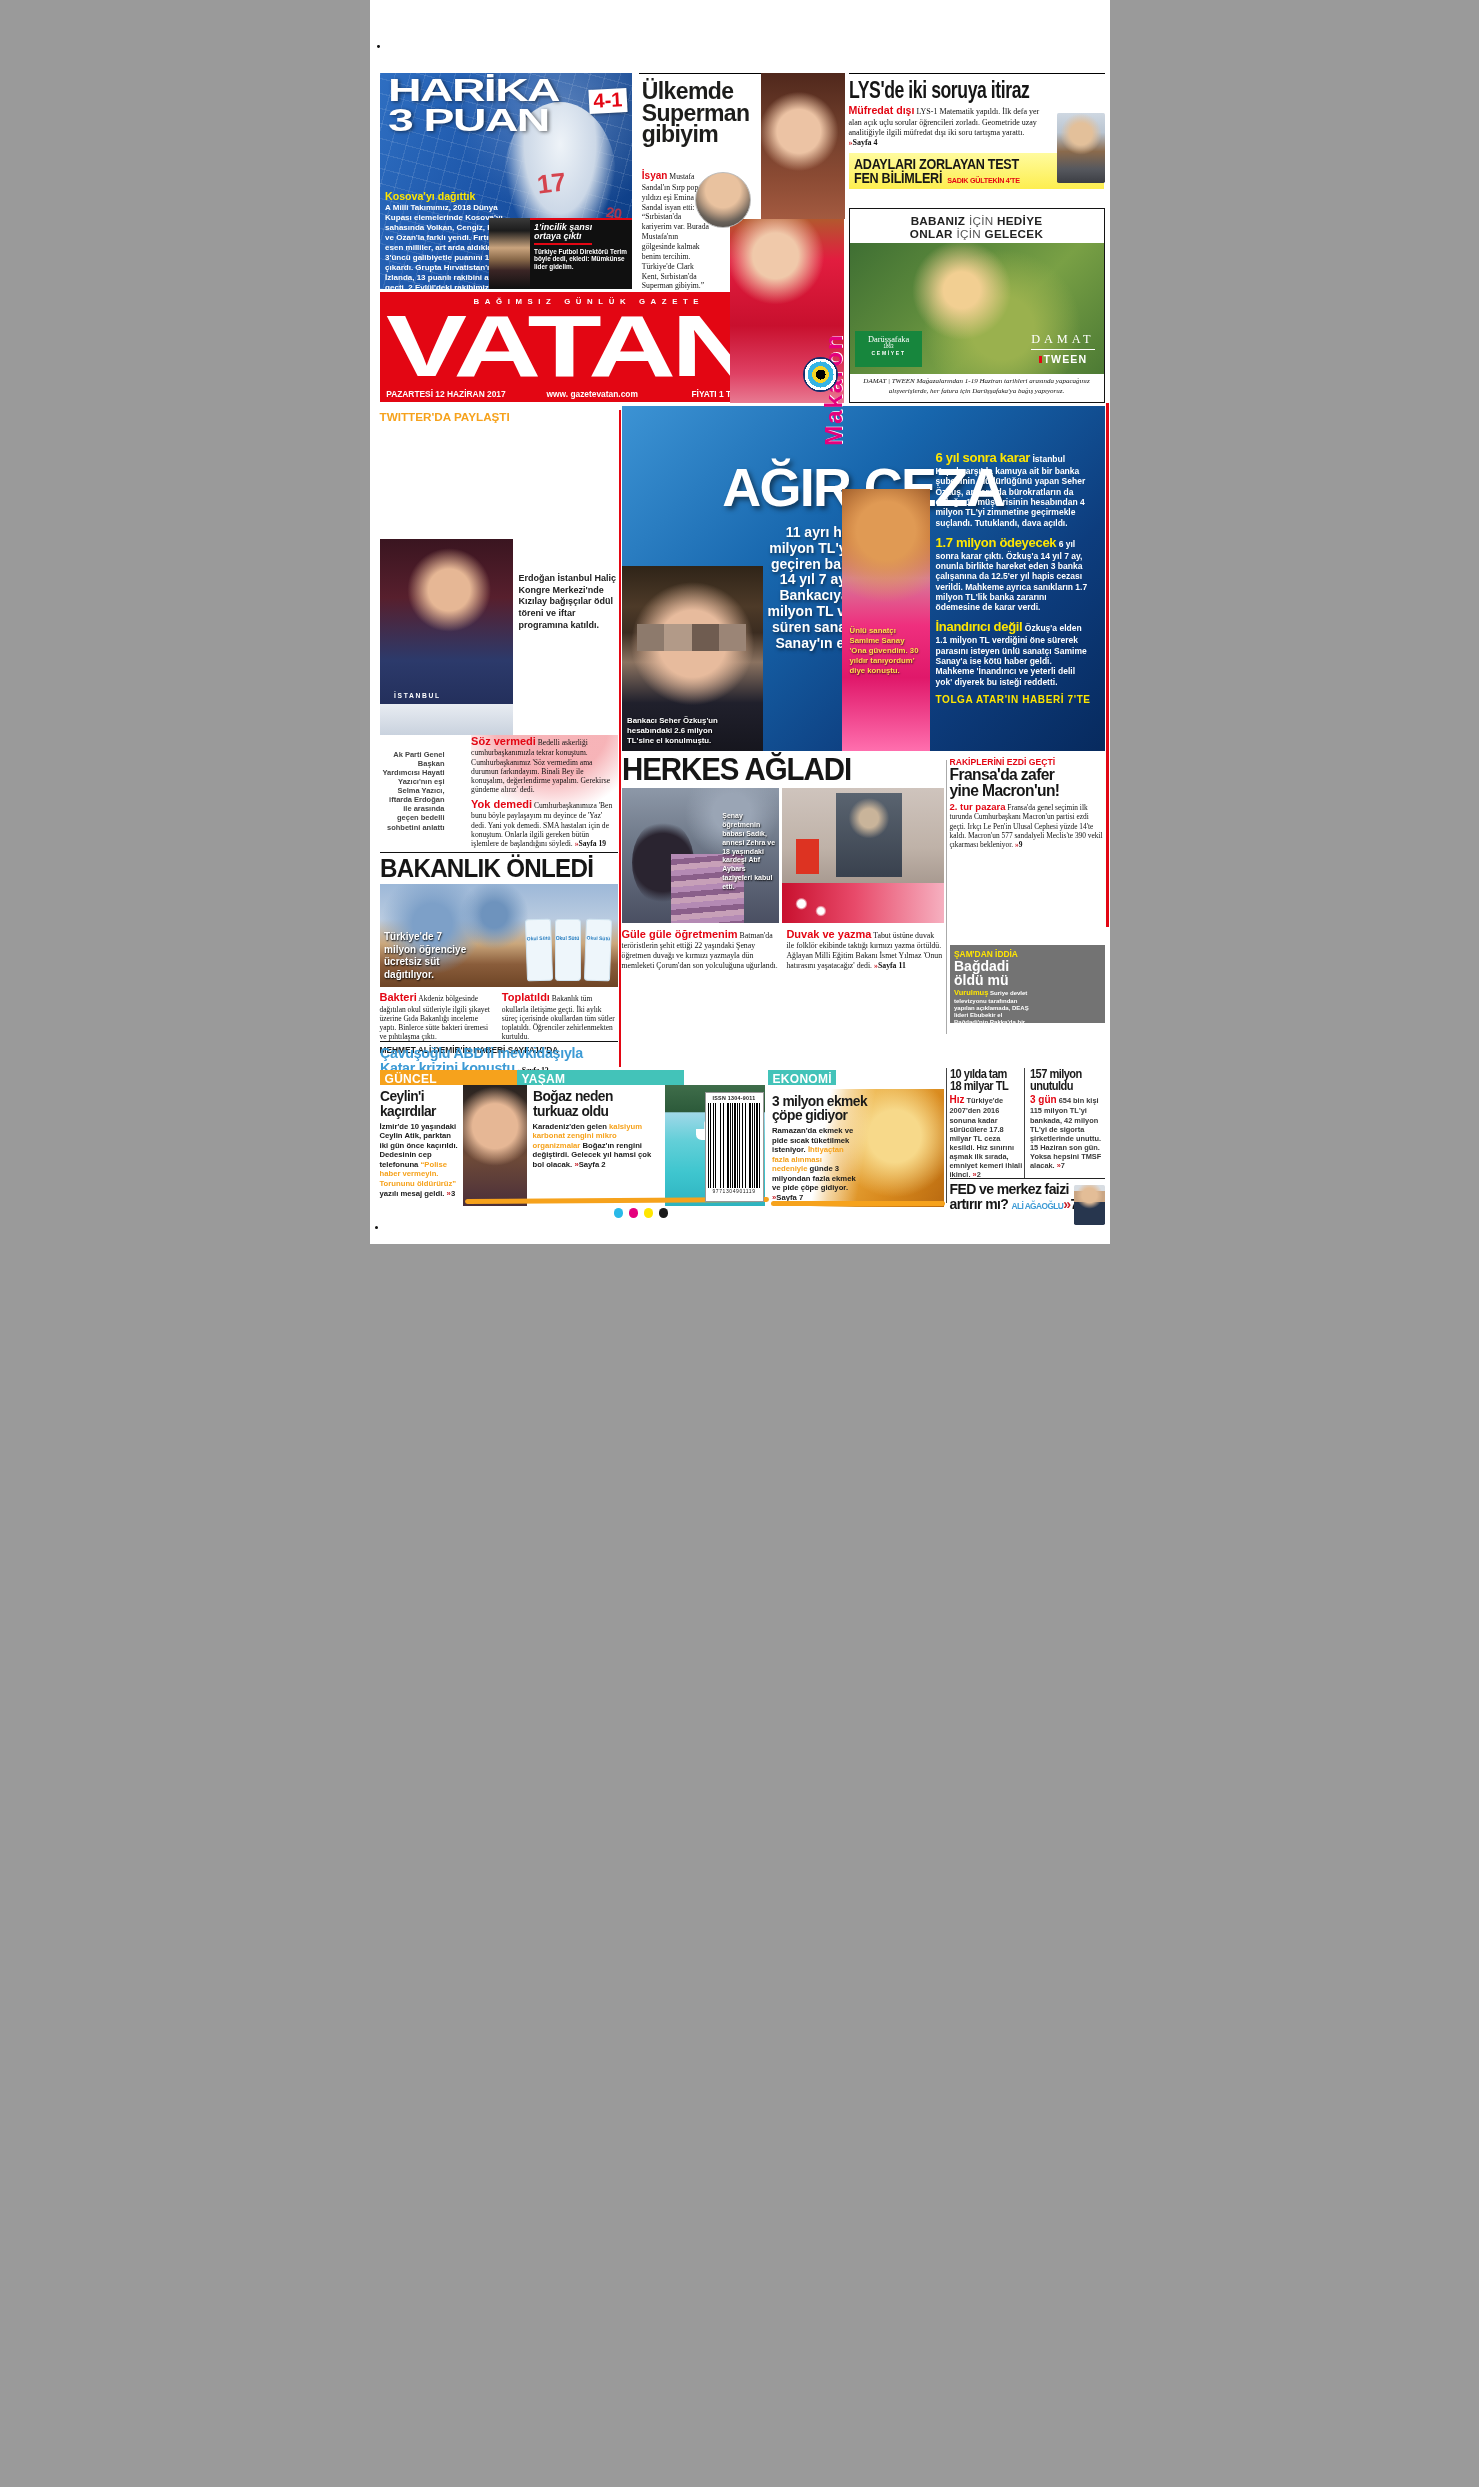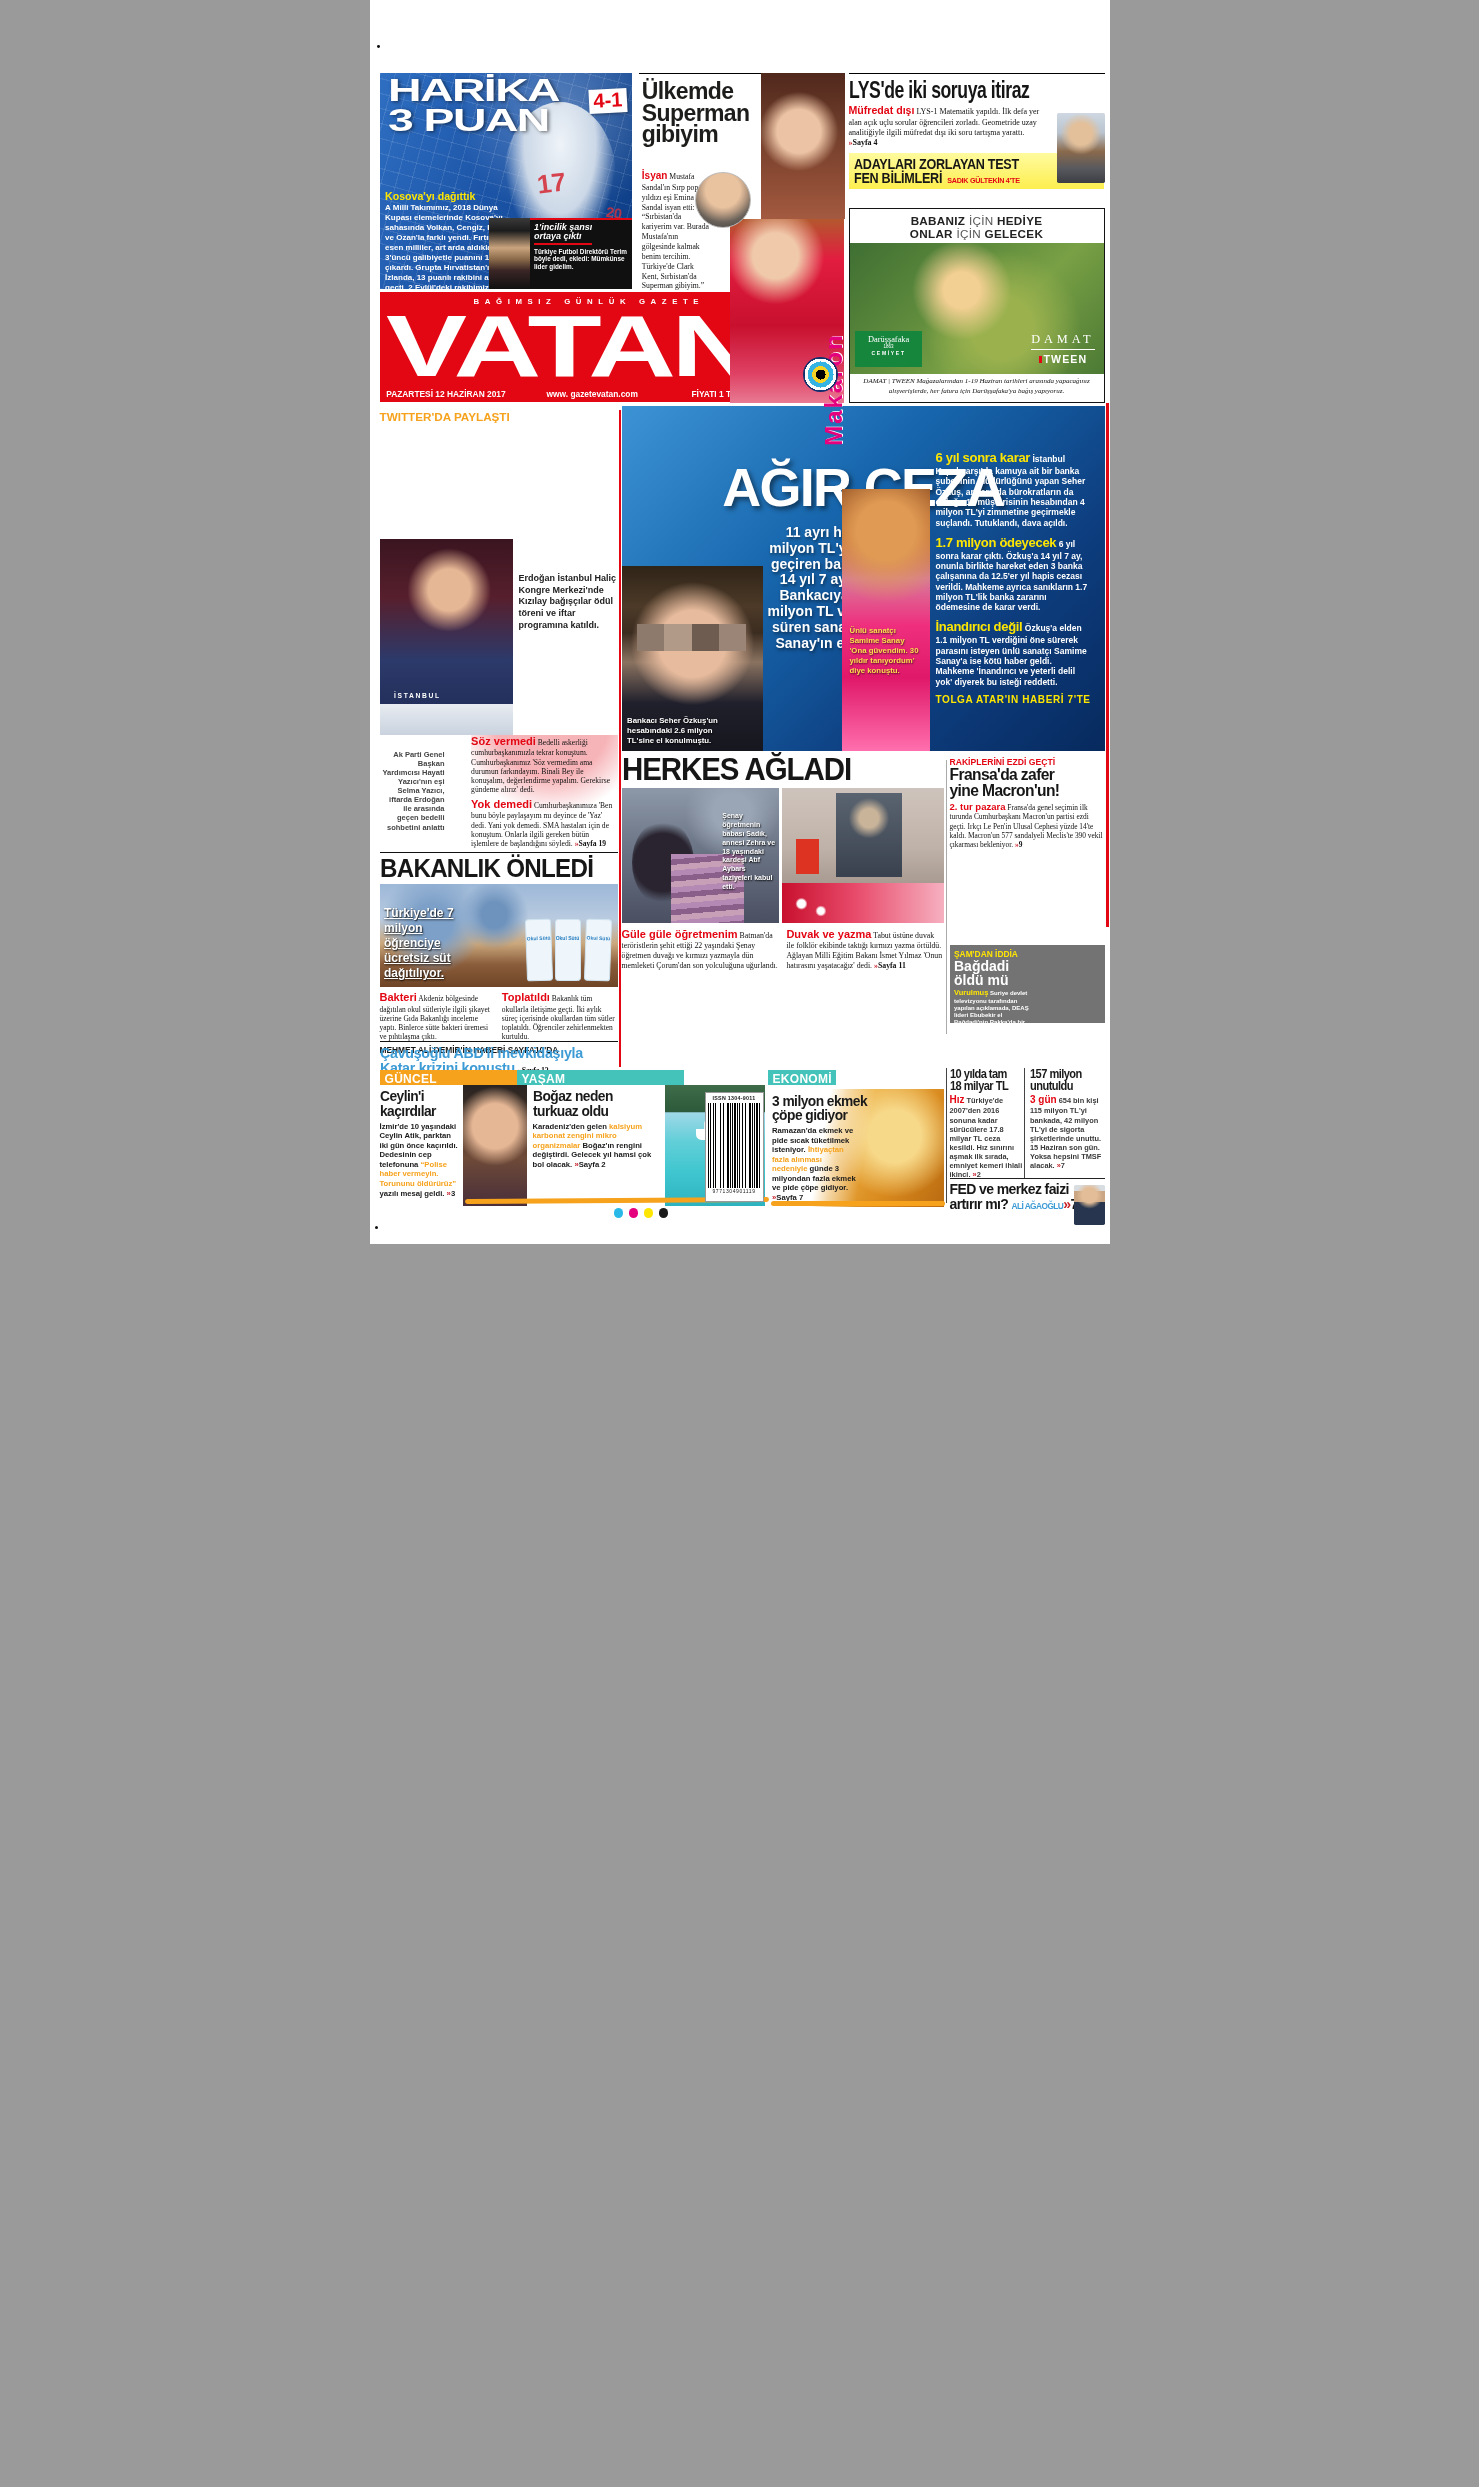--- a/index.html
+++ b/index.html
@@ -154,21 +154,21 @@
   #bakanlik .h{font-size:26px;font-weight:800;letter-spacing:-0.8px;line-height:1.02;white-space:nowrap;
     display:inline-block;transform:scaleX(.93);transform-origin:0 0;padding-top:2.2px;color:#161616;}
   #milk-photo{position:relative;width:238px;height:103px;margin-top:2.2px;overflow:hidden;
     background:radial-gradient(circle at 22% 38%,#7da0c8 0 10%,rgba(125,160,200,0) 26%),
       radial-gradient(circle at 48% 30%,#6e93bd 0 9%,rgba(110,147,189,0) 24%),
       linear-gradient(180deg,#9db8d8 0%,#b9cbe0 34%,#caa77c 58%,#8a5d3b 78%,#6e4526 100%);}
   .carton{position:absolute;bottom:5.6px;width:26px;height:62px;background:#eef6fb;border-radius:3.3px;
     border:0.6px solid #cfe3f0;color:#2a7fc0;font-weight:800;font-size:5px;text-align:center;padding-top:14.5px;box-sizing:border-box;}
   #carton1{right:66px;transform:rotate(-2deg);} #carton2{right:37px;} #carton3{right:6.7px;transform:rotate(2deg);}
   #milk-caption{position:absolute;left:4.5px;bottom:5.6px;width:84px;color:#fff;font-weight:800;
-    font-size:12px;line-height:1.25;text-shadow:0.6px 0.6px 1.7px #000;text-decoration:underline;}
+    font-size:10px;line-height:1.25;text-shadow:0.6px 0.6px 1.7px #000;}
   #bak-cols{display:flex;gap:6.7px;margin-top:4.5px;}
   #bak-cols .col{flex:1;font-family:"Liberation Serif",serif;font-size:7.5px;line-height:1.22;color:#111;}
   #bak-cols .lead-red{font-size:11px;}
   #bak-by{font-weight:800;font-size:8.4px;margin-top:3.3px;color:#161616;}
 
   #cavusoglu{left:10px;top:1041px;width:238px;border-top:1.1px solid #111;padding-top:2.8px;}
   #cavusoglu .h{color:#3d9bd5;font-size:15px;font-weight:800;letter-spacing:-0.3px;line-height:1.04;white-space:nowrap;
     display:inline-block;transform:scaleX(.95);transform-origin:0 0;}
   #cavusoglu .pageref{font-family:"Liberation Serif",serif;font-size:8.4px;color:#111;margin-left:3.3px;}
 

